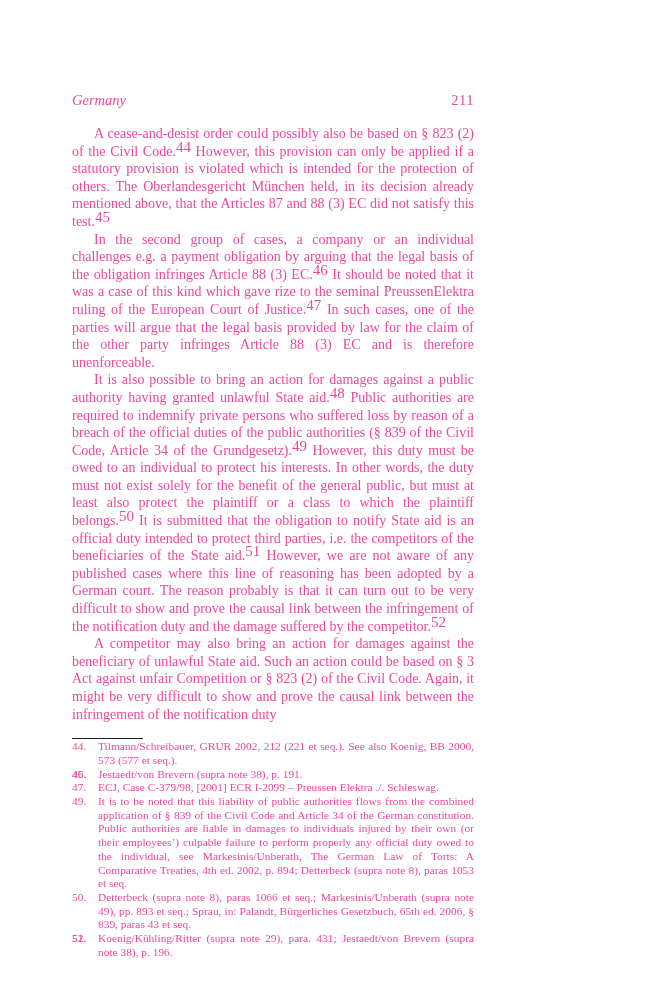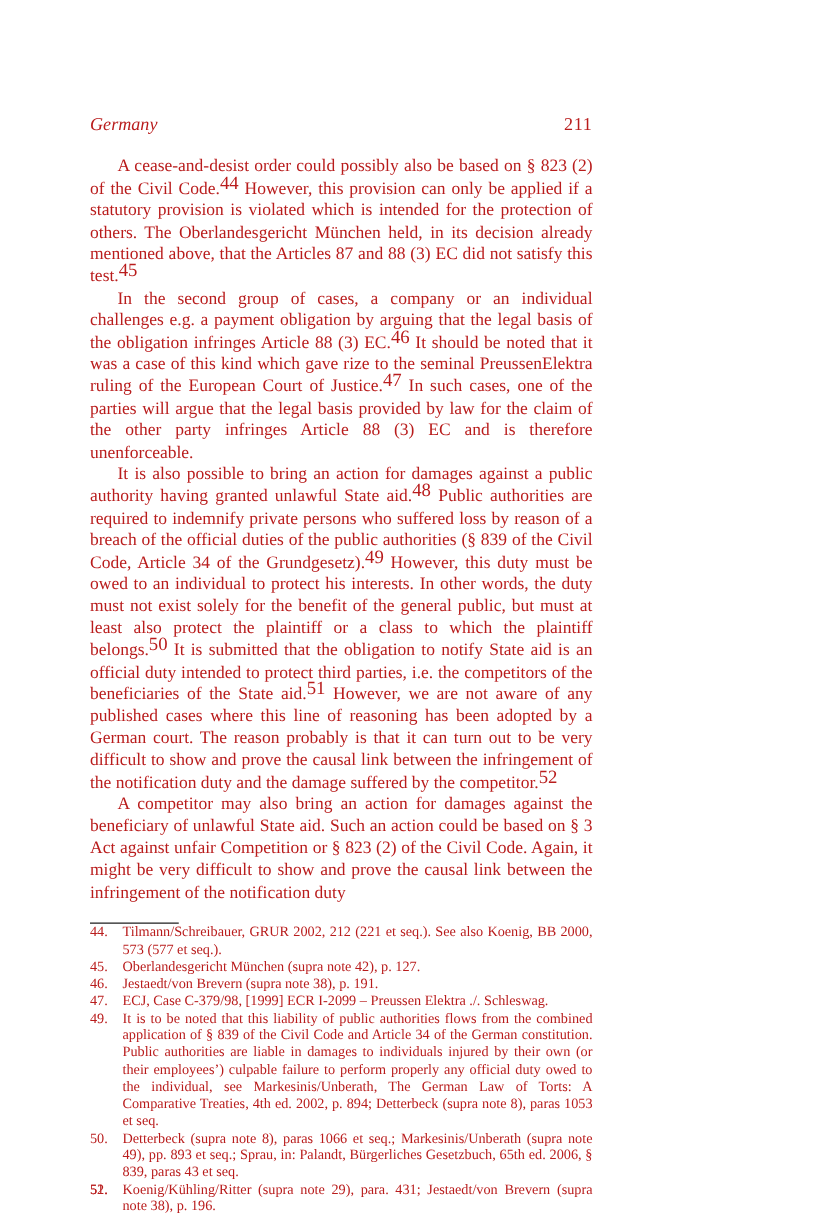--- a/index.html
+++ b/index.html
@@ -8,21 +8,21 @@
     background: #ffffff;
   }
   .page {
     position: relative;
     width: 544px;
     height: 981px;
     background: #ffffff;
     box-sizing: border-box;
     padding: 93px 70px 0 72px;
     font-family: "Liberation Serif", "DejaVu Serif", serif;
-    color: #b91c1c;
+    color: #ec4899;
     overflow: hidden;
   }
   .header {
     display: flex;
     justify-content: space-between;
     align-items: baseline;
     font-size: 14.5px;
     line-height: 15px;
   }
   .running-title {
@@ -91,29 +91,28 @@
 
   <div class="fn-rule"></div>
 
   <div class="footnote-section">
     <div class="fn">
       <span class="fn-num">44.</span>
       <span class="fn-text"><span class="it">Tilmann/Schreibauer</span><span>, GRUR 2002, 212 (221 et seq.). See also </span><span class="it">Koenig</span><span>, BB 2000, 573 (577 et seq.).</span></span>
     </div>
     <div class="fn">
       <span class="fn-num">45.</span>
-      <span class="fn-text"><span class="it">Oberlandesgericht München</span><span> (supra note 42), p. 127.</span></span>
     </div>
     <div class="fn">
       <span class="fn-num">46.</span>
       <span class="fn-text"><span class="it">Jestaedt/von Brevern</span><span> (supra note 38), p. 191.</span></span>
     </div>
     <div class="fn">
       <span class="fn-num">47.</span>
-      <span class="fn-text"><span class="it">ECJ</span><span>, Case C-379/98, [1999] ECR I-2099 – Preussen Elektra ./. Schleswag.</span></span>
+      <span class="fn-text"><span class="it">ECJ</span><span>, Case C-379/98, [2001] ECR I-2099 – Preussen Elektra ./. Schleswag.</span></span>
     </div>
     <div class="fn">
       <span class="fn-num">49.</span>
       <span class="fn-text"><span>It is to be noted that this liability of public authorities flows from the </span><span class="it">combined</span><span> application of § 839 of the Civil Code and Article 34 of the German constitution. Public authorities are liable in damages to individuals injured by their own (or their employees’) culpable failure to perform properly any official duty owed to the individual, see </span><span class="it">Markesinis/Unberath</span><span>, The German Law of Torts: A Comparative Treaties, 4th ed. 2002, p. 894; </span><span class="it">Detterbeck</span><span> (supra note 8), paras 1053 et seq.</span></span>
     </div>
     <div class="fn">
       <span class="fn-num">50.</span>
       <span class="fn-text"><span class="it">Detterbeck</span><span> (supra note 8), paras 1066 et seq.; </span><span class="it">Markesinis/Unberath</span><span> (supra note 49), pp. 893 et seq.; </span><span class="it">Sprau</span><span>, in: Palandt, Bürgerliches Gesetzbuch, 65th ed. 2006, § 839, paras 43 et seq.</span></span>
     </div>
     <div class="fn">

